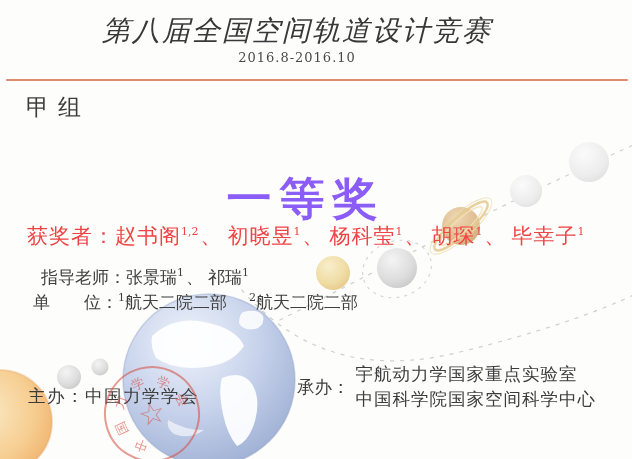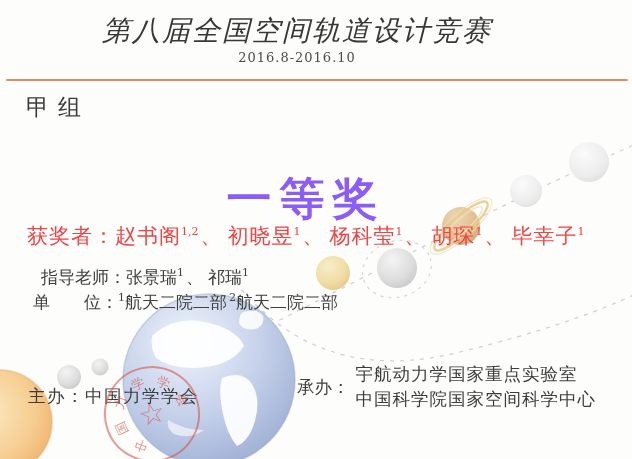--- a/index.html
+++ b/index.html
@@ -35,21 +35,21 @@
   .affil{top:291px;left:33px;font-size:17px;color:#404040;}
   .organizer{top:384px;left:28px;font-size:17.5px;letter-spacing:1.5px;color:#3c3c3c;text-align:center;}
   .undertaker{
     top:362px;left:297px;font-size:17.5px;color:#3c3c3c;
     display:flex;align-items:center;
   }
   .undertaker .u-label{margin-right:6px;}
   .undertaker .u-lines div{line-height:25px;letter-spacing:1px;}
   sup{font-size:11px;letter-spacing:0;}
   .sep{margin:0 5px 0 2px;}
-  .affil-item2{margin-left:2px;}
+  .affil-item2{margin-left:22px;}
   
   .stamp{
     position:absolute;z-index:4;left:104px;top:366px;width:92px;height:92px;
     border:2.5px solid rgba(213,74,62,.55);border-radius:50%;
     transform:rotate(-15deg);
     font-family:"DejaVu Serif", serif;
   }
   .stamp .star{
     position:absolute;left:0;top:0;width:92px;height:92px;line-height:92px;
     text-align:center;font-size:30px;color:rgba(213,74,62,.55);

